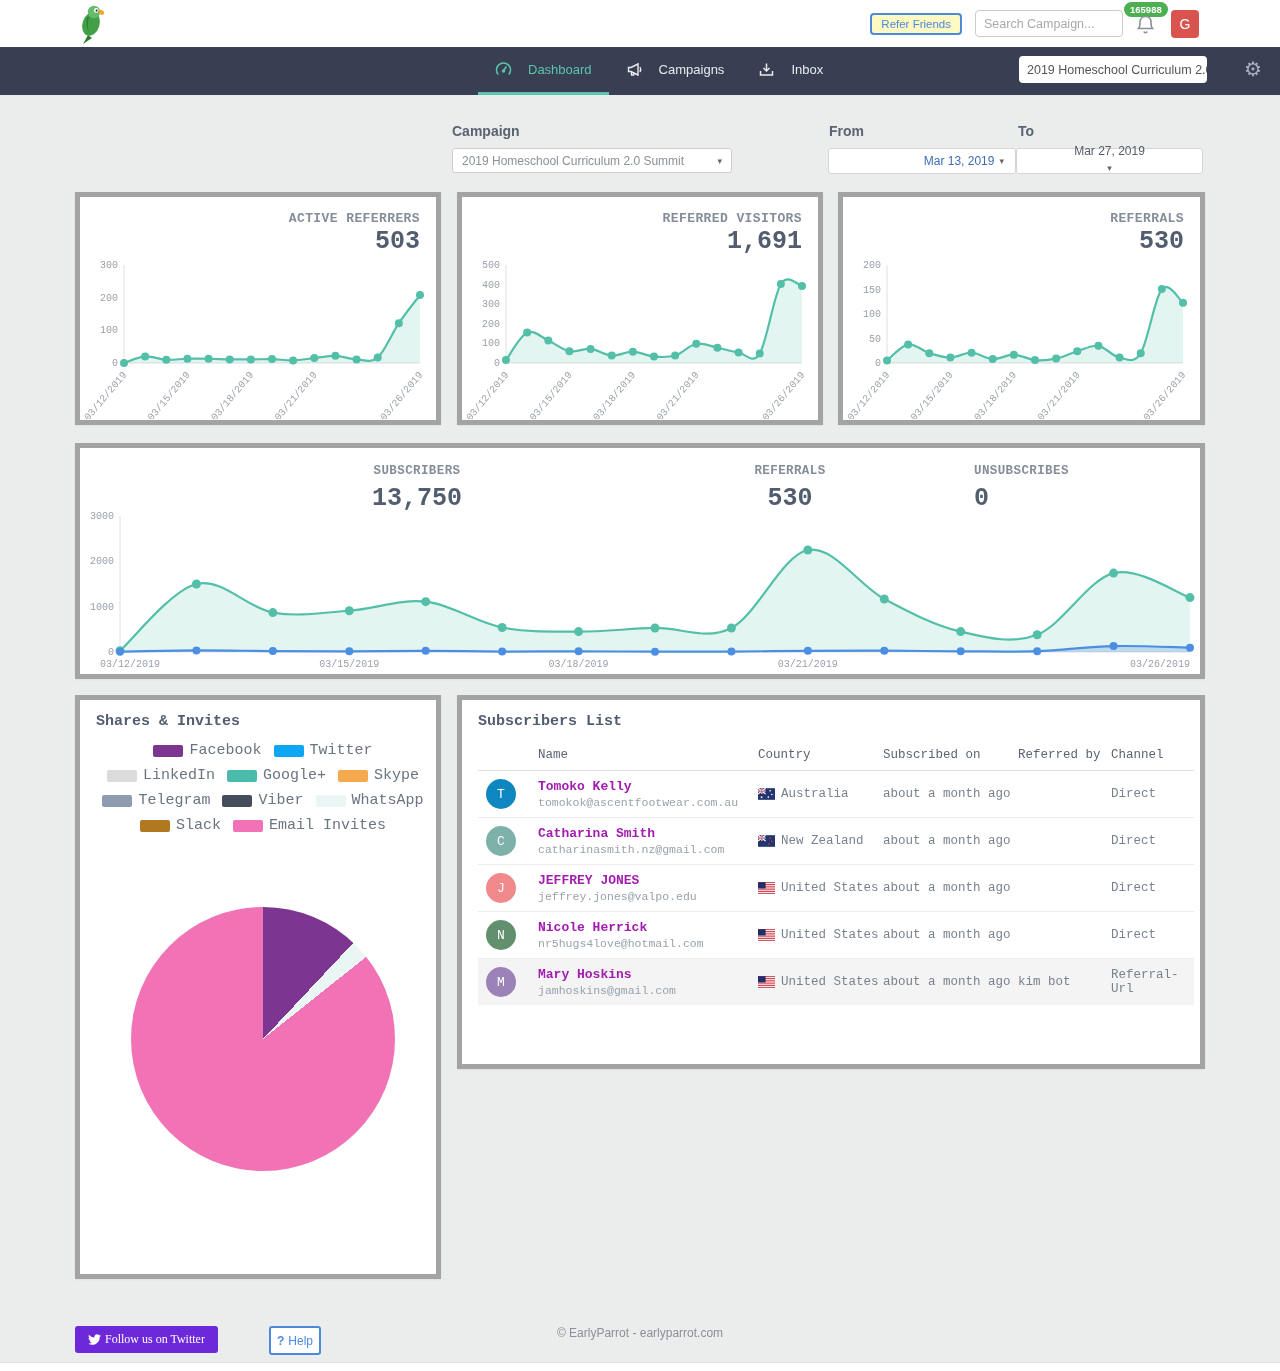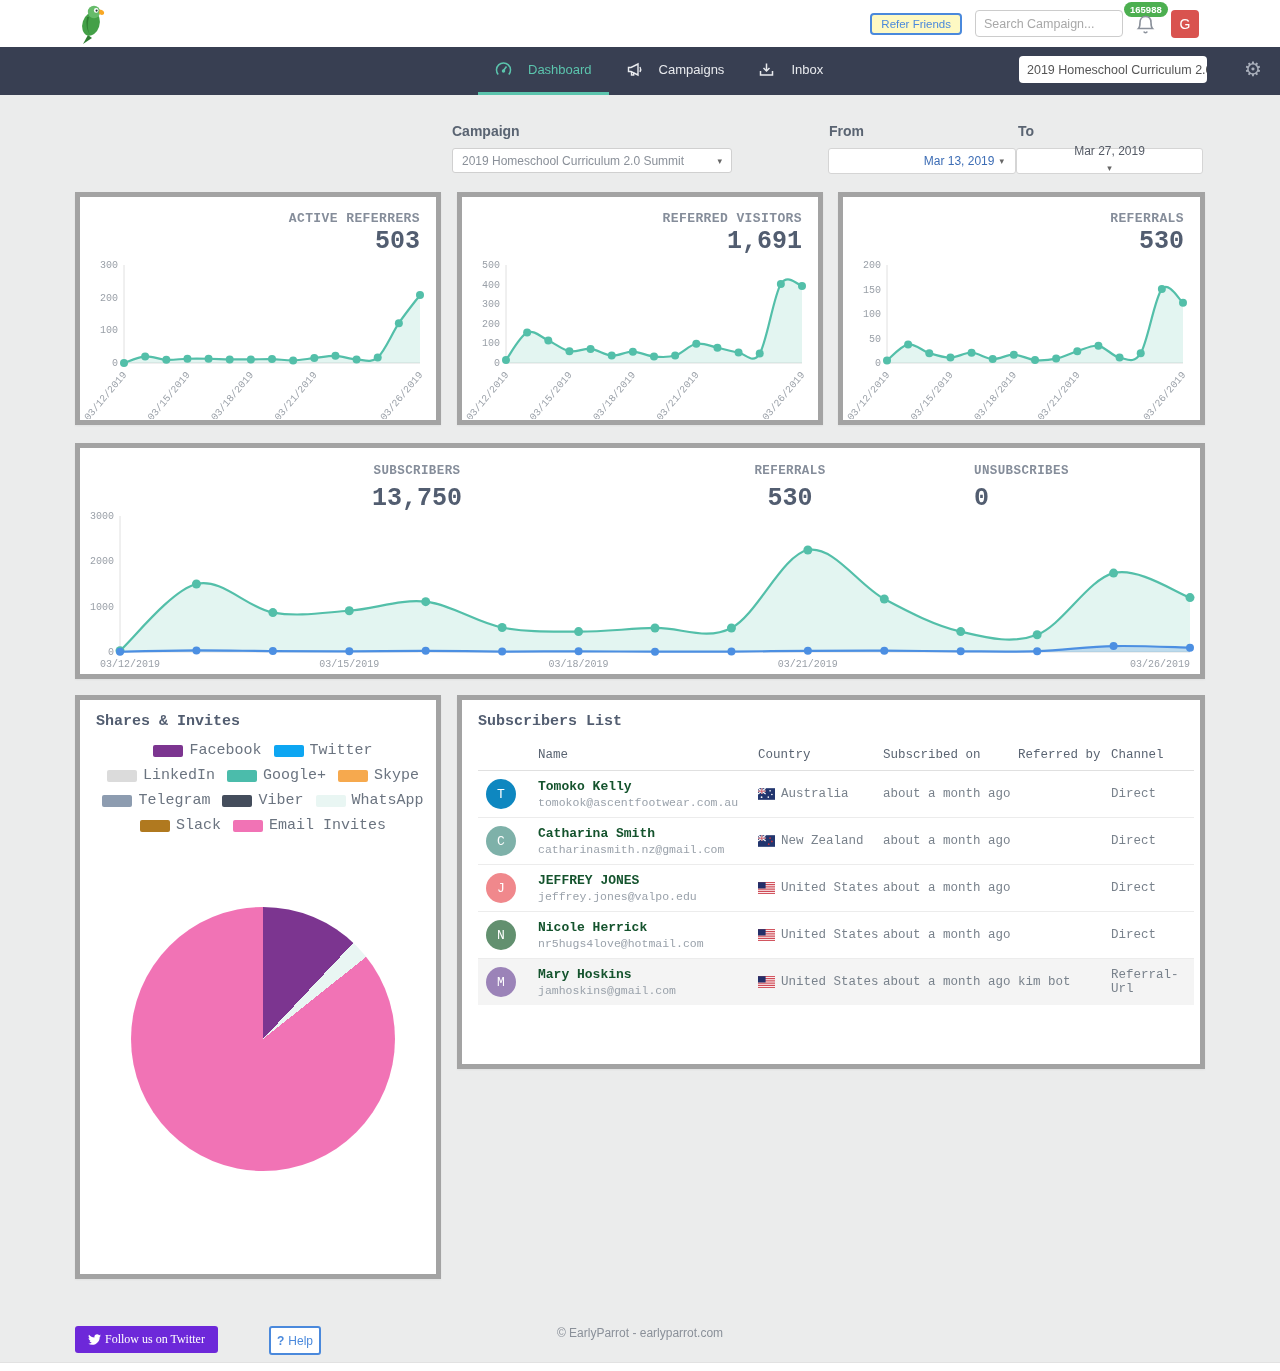--- a/index.html
+++ b/index.html
@@ -70,21 +70,21 @@
   .pie{position:absolute;left:51px;top:207px;width:264px;height:264px;border-radius:50%;}
 
   
   .table{position:absolute;left:16px;top:40px;width:716px;}
   .trow,.thead{display:grid;grid-template-columns:60px 220px 125px 135px 93px 1fr;align-items:center;}
   .thead{height:30px;font-size:12.5px;color:#5a6472;border-bottom:1px solid #e0e0e0;}
   .trow{min-height:46px;border-bottom:1px solid #ececec;font-size:12.5px;color:#79828c;}
   .trow.hl{background:#f4f4f4;border-bottom:none;}
   .av{width:30px;height:30px;border-radius:50%;color:#fff;font-size:13px;display:flex;
     align-items:center;justify-content:center;margin-left:8px;}
-  .nm{font-size:13px;font-weight:bold;color:#14532d;}
+  .nm{font-size:13px;font-weight:bold;color:#a21caf;}
   .em{font-size:11.5px;color:#9aa2ab;margin-top:2px;}
   .cty{display:flex;align-items:center;gap:6px;}
   .cty svg{display:block;}
 
   
   .tw-btn{position:absolute;left:75px;top:1326px;height:27px;background:#6d28d9;color:#fff;border:none;
     border-radius:3px;font-size:12px;display:flex;align-items:center;gap:4px;padding:0 13px;
     cursor:pointer;font-family:Liberation Serif, serif;}
   .help-btn{position:absolute;left:269px;top:1326px;height:29px;min-width:49px;background:#fff;
     border:2px solid #4a89dc;border-radius:3px;color:#4a89dc;font-size:12px;display:flex;

